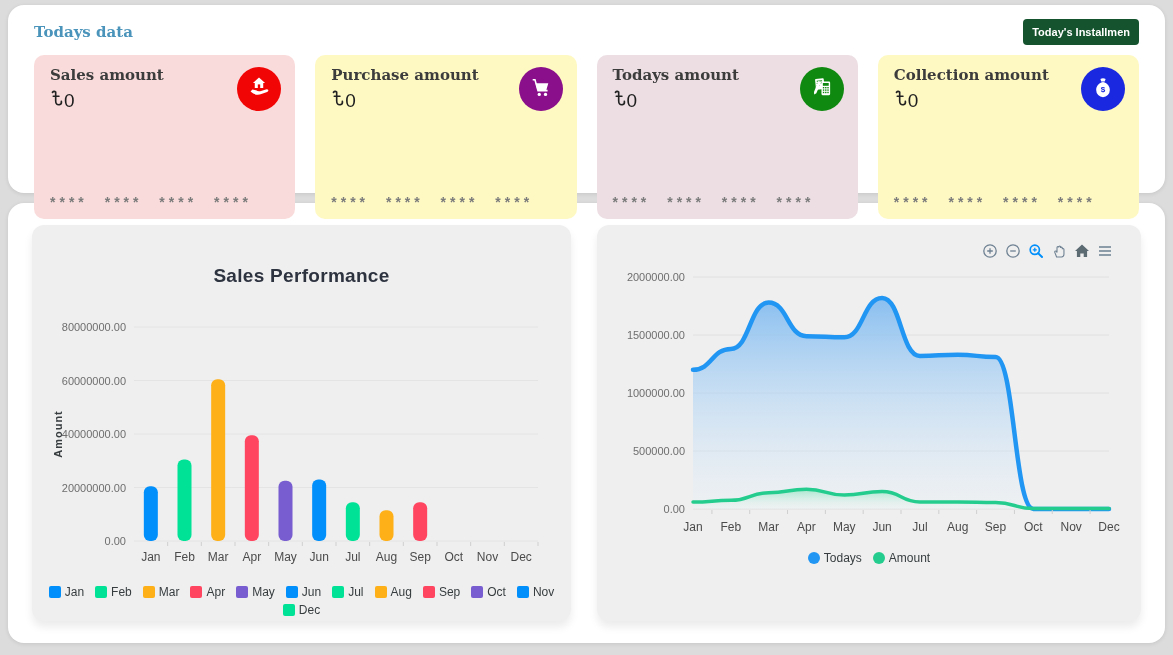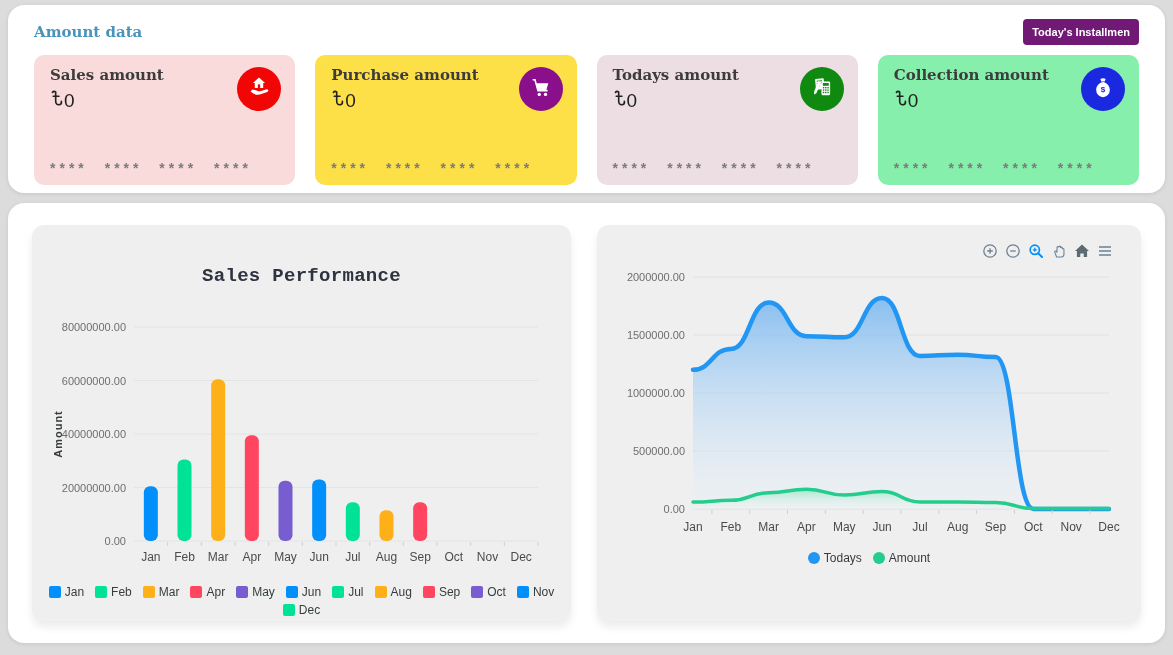--- a/index.html
+++ b/index.html
@@ -7,51 +7,51 @@
   body {
     width:1173px; height:655px; overflow:hidden;
     background:#dcdcdc;
     font-family:"Liberation Sans", sans-serif;
   }
   .panel { background:#ffffff; border-radius:16px; margin:0 8px; box-shadow:0 1px 4px rgba(0,0,0,.10); }
   .top-panel { margin-top:5px; padding:12px 26px 16px 26px; height:188px; }
   .header-row { display:flex; justify-content:space-between; align-items:center; height:30px; }
   .section-title { font-family:"DejaVu Serif", serif; font-weight:bold; font-size:15px; color:#4a93ba; }
   .install-btn {
-    background:#701a75; color:#fff; border:none; border-radius:4px;
+    background:#14532d; color:#fff; border:none; border-radius:4px;
     font-size:11px; font-weight:bold; padding:7px 9px; cursor:pointer;
     font-family:"Liberation Sans", sans-serif; white-space:nowrap;
   }
   .cards-row { display:flex; gap:20px; margin-top:8px; }
-  .stat-card { flex:1; position:relative; height:130px; border-radius:10px; padding:11px 16px; }
+  .stat-card { flex:1; position:relative; height:164px; border-radius:10px; padding:11px 16px; }
   .card-title { font-family:"DejaVu Serif", serif; font-weight:bold; font-size:15px; color:#3c3c3c; }
   .card-amount { margin-top:5px; font-size:19px; color:#1e1e1e; display:flex; align-items:center; gap:1px; font-weight:500; }
   .icon-circle { position:absolute; top:12px; right:14px; width:44px; height:44px; border-radius:50%;
     display:flex; align-items:center; justify-content:center; }
   .masked { position:absolute; bottom:9px; left:16px; color:#7b7b7b; font-size:14px;
     letter-spacing:4px; word-spacing:9px; font-weight:bold; }
   .bottom-panel { margin-top:10px; padding:22px 24px; display:flex; gap:26px; height:440px; }
   .chart-card { flex:1; background:#efefef; border-radius:12px; box-shadow:0 6px 8px rgba(0,0,0,.08); padding:8px 14px; }
-  .chart-title { text-align:center; font-family:Liberation Mono, monospace; font-weight:bold;
+  .chart-title { text-align:center; font-family:Liberation Sans, sans-serif; font-weight:bold;
     font-size:19px; color:#2e3340; margin-top:32px; letter-spacing:.3px; }
   .toolbar { display:flex; justify-content:flex-end; align-items:center; gap:7px; height:20px; margin:8px 14px 0 0; }
   .toolbar span { display:inline-flex; cursor:pointer; }
   .bar-chart-wrap { margin-top:26px; }
   svg text { font-family:"Liberation Sans", sans-serif; }
   .legend { display:flex; justify-content:center; align-items:center; flex-wrap:wrap; gap:6px 11px; margin-top:6px; }
   .legend-item { display:flex; align-items:center; gap:4px; font-size:12px; color:#373d3f; cursor:pointer; }
   .legend-swatch { width:12px; height:12px; border-radius:2px; display:inline-block; }
   .legend-dot { width:12px; height:12px; border-radius:50%; display:inline-block; }
 </style>
 </head>
 <body>
 
 <div class="panel top-panel">
   <div class="header-row">
-    <div class="section-title">Amount data</div>
+    <div class="section-title">Todays data</div>
     <button class="install-btn">Today's Installmen</button>
   </div>
 
   <div class="cards-row">
 
     <div class="stat-card" style="background: rgb(250, 219, 219);">
       <div class="card-title">Sales amount</div>
       <div class="card-amount">
         <span>
           <svg width="13" height="19" viewBox="0 0 16 22">
@@ -66,21 +66,21 @@
           <svg width="26" height="26" viewBox="0 0 24 24">
             <path d="M12 3.2 L17.6 8.4 H15.9 V13 H8.1 V8.4 H6.4 Z" fill="#fff"></path>
             <rect x="10.9" y="9.6" width="2.2" height="3.4" fill="#f20505"></rect>
             <path d="M4.2 16.2 q4.8 4.4 10 2.3 l5.3 -2 q1.7 -.7 .9 -1.9 q-.6 -1 -2.1 -.4 l-4.4 1.5 q-2.8 .8 -4.6 -.7 l-3.4 -.6 z" fill="#fff"></path>
           </svg>
         </span>
       </div>
       <div class="masked">**** **** **** ****</div>
     </div>
 
-    <div class="stat-card" style="background: #fde047;">
+    <div class="stat-card" style="background: #fef9c3;">
       <div class="card-title">Purchase amount</div>
       <div class="card-amount">
         <span>
           <svg width="13" height="19" viewBox="0 0 16 22">
               <path d="M3 3.5 Q5 1.2 7 3.2 L7 14 Q7 19.2 11.5 18.6 Q14.6 18 14 14.5" fill="none" stroke="#222" stroke-width="2" stroke-linecap="round"></path>
               <line x1="4" y1="8.2" x2="11" y2="8.2" stroke="#222" stroke-width="2" stroke-linecap="round"></line>
             </svg>
         </span>
         <span>0</span>
       </div>
@@ -127,21 +127,21 @@
                 <rect x="14.85" y="16.4" width="1.3" height="1.3"></rect>
                 <rect x="16.9" y="16.4" width="1.3" height="1.3"></rect>
             </g>
             <path d="M8.6 6.5 L11.2 7.6 L6.8 17.8 L4.8 18.9 L4.6 16.6 Z" fill="#fff"></path>
           </svg>
         </span>
       </div>
       <div class="masked">**** **** **** ****</div>
     </div>
 
-    <div class="stat-card" style="background: #86efac;">
+    <div class="stat-card" style="background: #fef9c3;">
       <div class="card-title">Collection amount</div>
       <div class="card-amount">
         <span>
           <svg width="13" height="19" viewBox="0 0 16 22">
               <path d="M3 3.5 Q5 1.2 7 3.2 L7 14 Q7 19.2 11.5 18.6 Q14.6 18 14 14.5" fill="none" stroke="#222" stroke-width="2" stroke-linecap="round"></path>
               <line x1="4" y1="8.2" x2="11" y2="8.2" stroke="#222" stroke-width="2" stroke-linecap="round"></line>
             </svg>
         </span>
         <span>0</span>
       </div>

